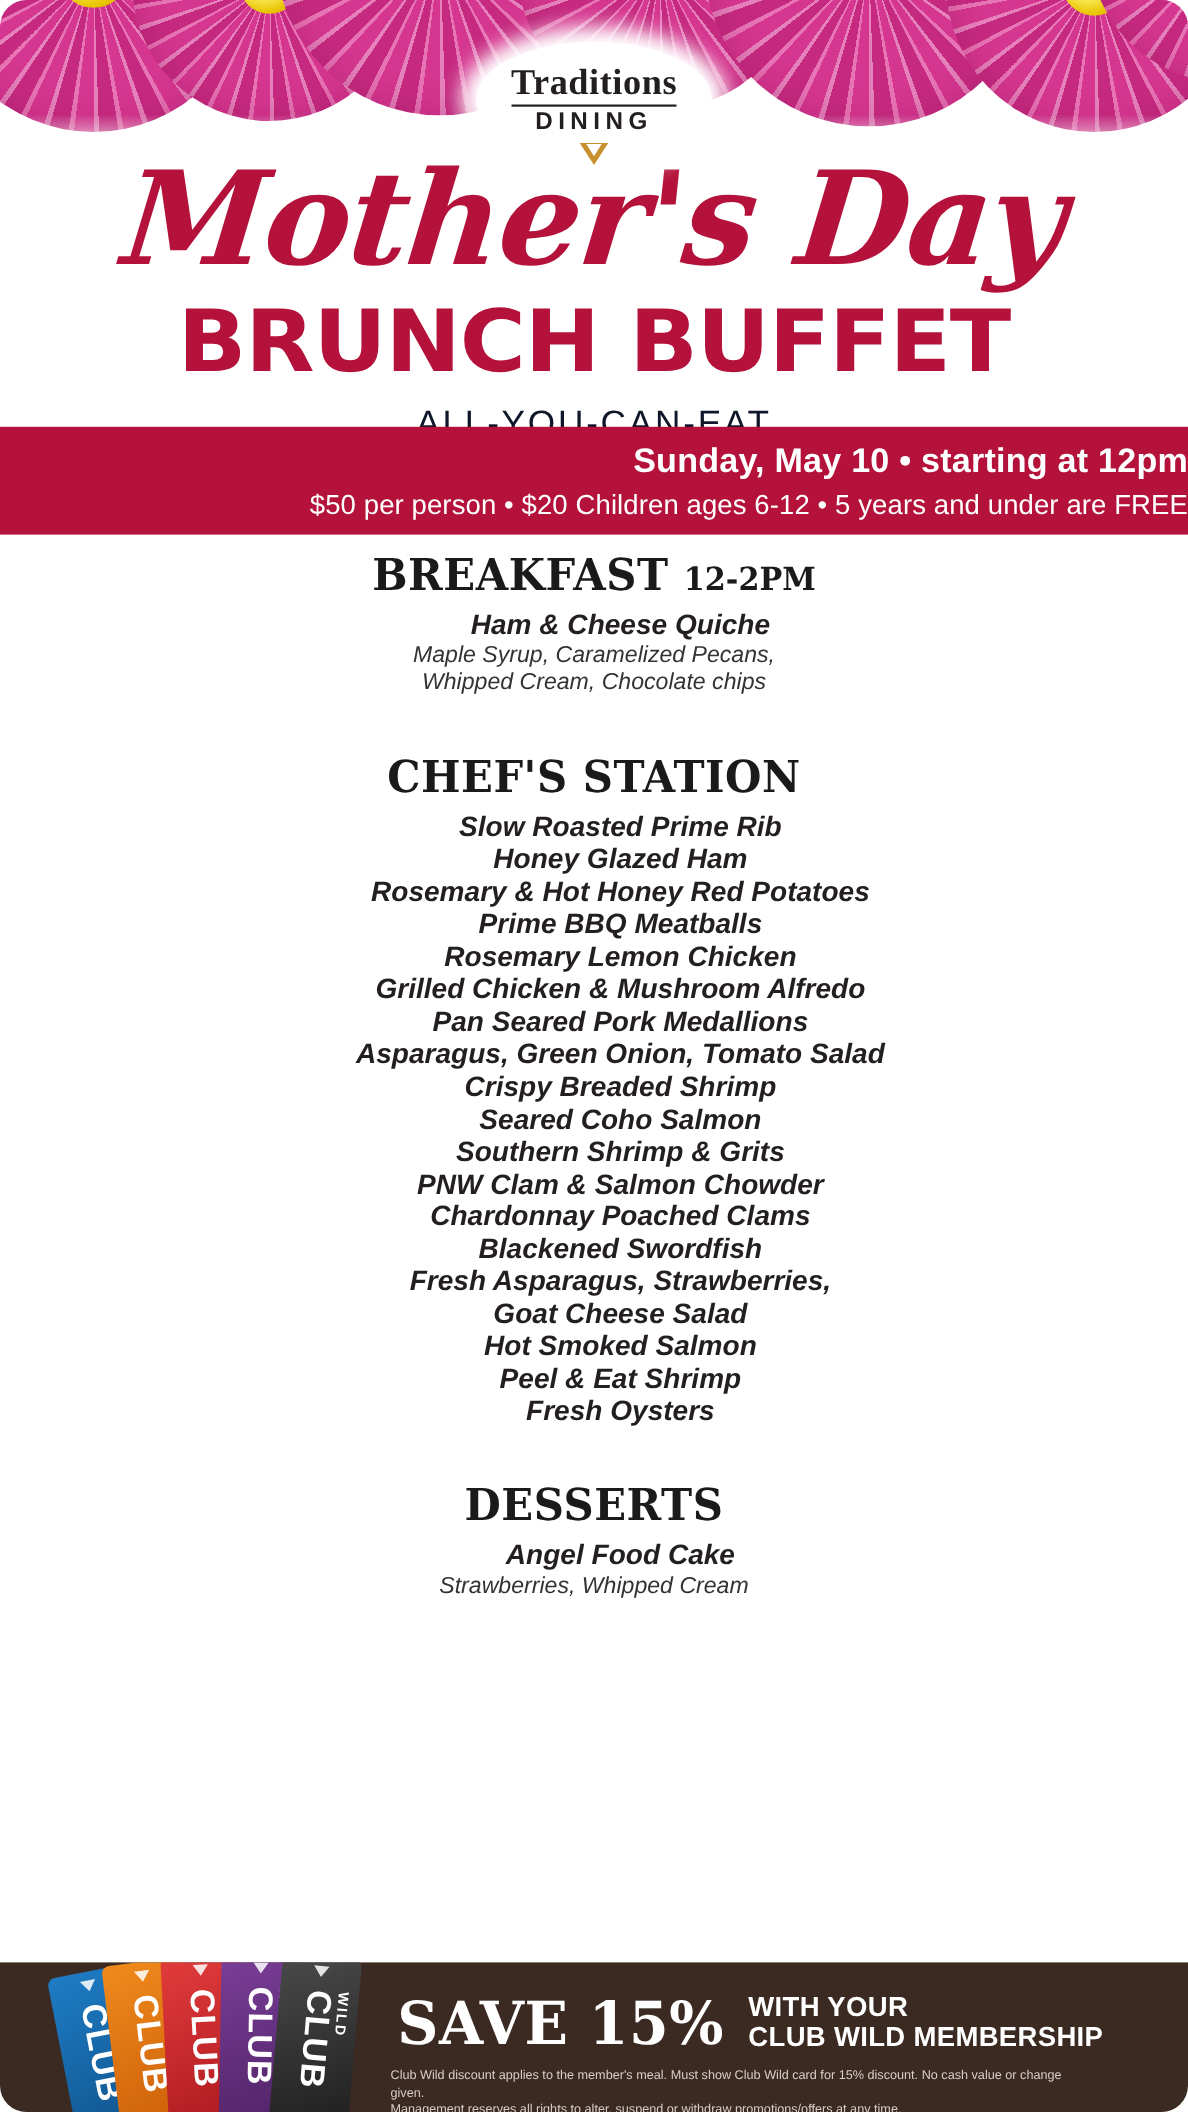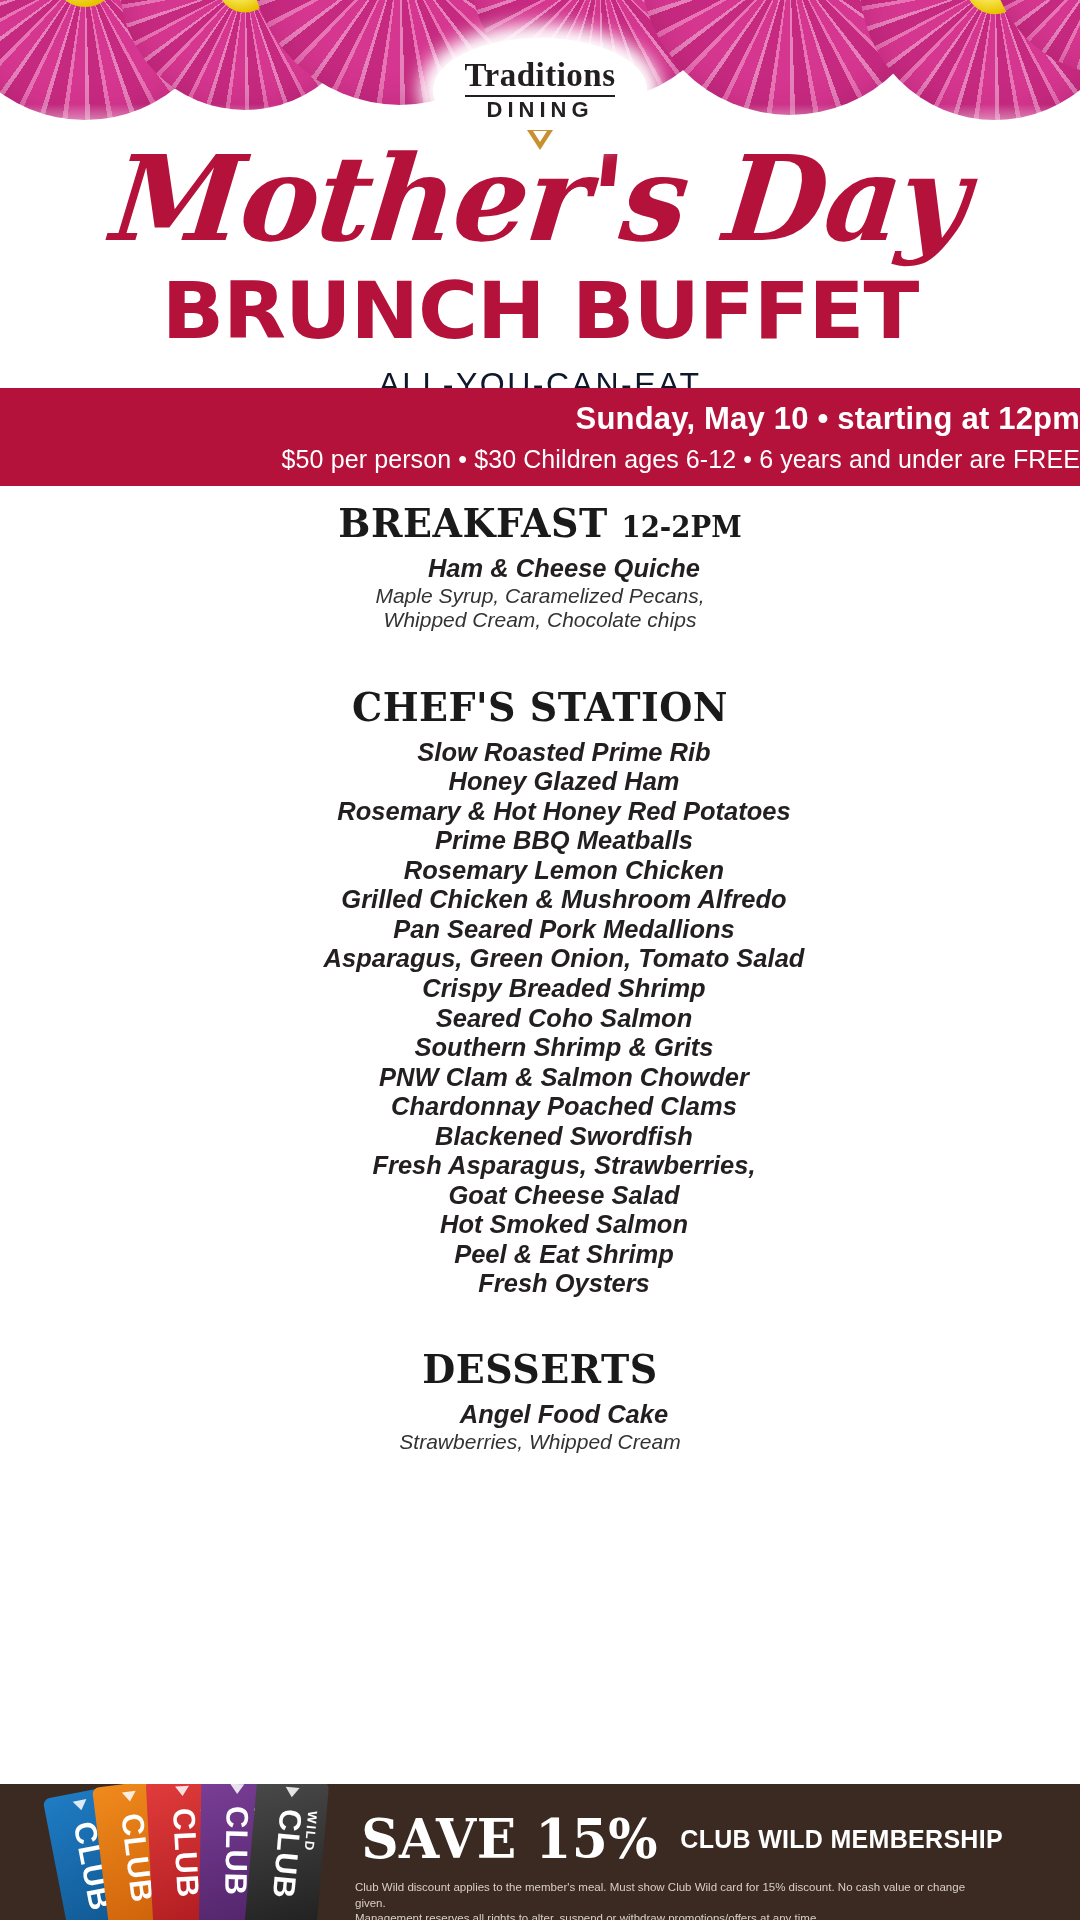--- a/index.html
+++ b/index.html
@@ -7,20 +7,21 @@
     width: 1080px; height: 1920px;
     background: #ffffff;
     font-family: "Liberation Sans", sans-serif;
     overflow: hidden;
   }
   .poster {
     position: relative;
     width: 1080px; height: 1920px;
     background: #ffffff;
     overflow: hidden;
+    border-radius: 24px;
   }
 
   
   .floral {
     position: absolute; top: 0; left: 0;
     width: 1080px; height: 150px;
     overflow: hidden;
     background: #ffffff;
   }
   .flower {
@@ -298,21 +299,21 @@
   </div>
 
   <div class="titles">
     <div class="title-script">Mother's Day</div>
     <div class="title-main">BRUNCH BUFFET</div>
     <div class="title-sub">ALL-YOU-CAN-EAT</div>
   </div>
 
   <div class="band">
     <div class="band-line1">Sunday, May 10 • starting at 12pm</div>
-    <div class="band-line2">$50 per person • $30 Children ages 6-12 • 6 years and under are FREE</div>
+    <div class="band-line2">$50 per person • $20 Children ages 6-12 • 5 years and under are FREE</div>
   </div>
 
   <div class="menu">
 
     <div class="section">
       <div class="section-title">
         <span>BREAKFAST</span>
         <span class="time">12-2PM</span>
       </div>
       <div class="items">
@@ -390,20 +391,21 @@
         <i></i>
         <span>CLUB</span>
         <small>WILD</small>
       </div>
     </div>
 
     <div class="save-wrap">
       <div class="save-row">
         <div class="save-big">SAVE 15%</div>
         <div class="save-small">
+          <div>WITH YOUR</div>
           <div>CLUB WILD MEMBERSHIP</div>
         </div>
       </div>
       <div class="disclaimer">
         <div>Club Wild discount applies to the member's meal. Must show Club Wild card for 15% discount. No cash value or change given.</div>
         <div>Management reserves all rights to alter, suspend or withdraw promotions/offers at any time.</div>
       </div>
       <div class="code">069953CM0425</div>
     </div>
   </div>

